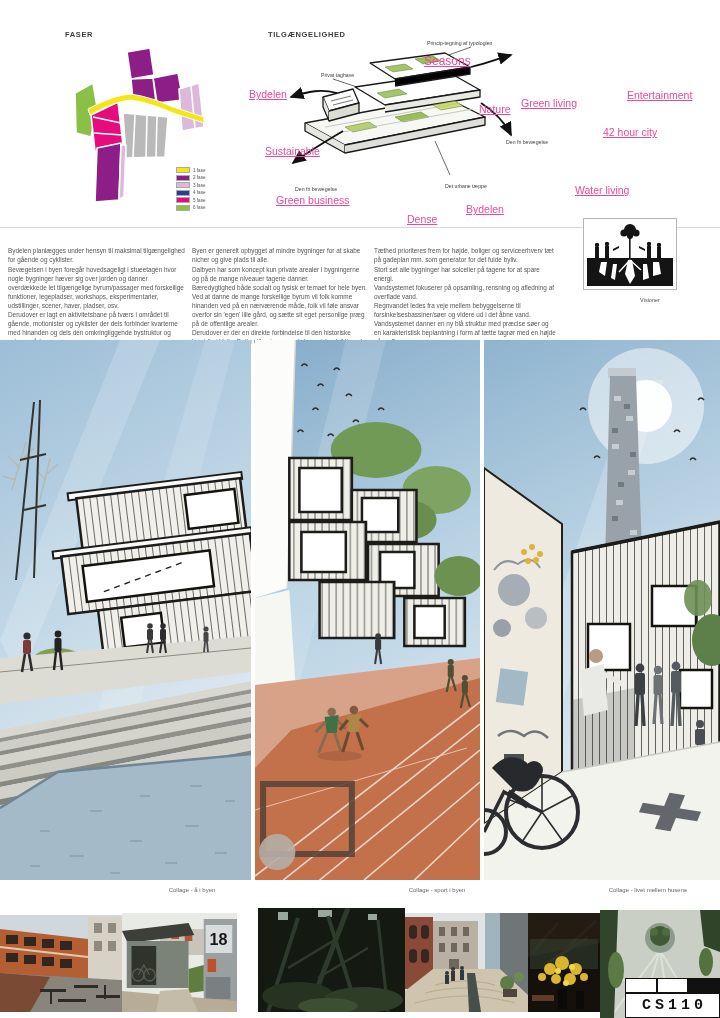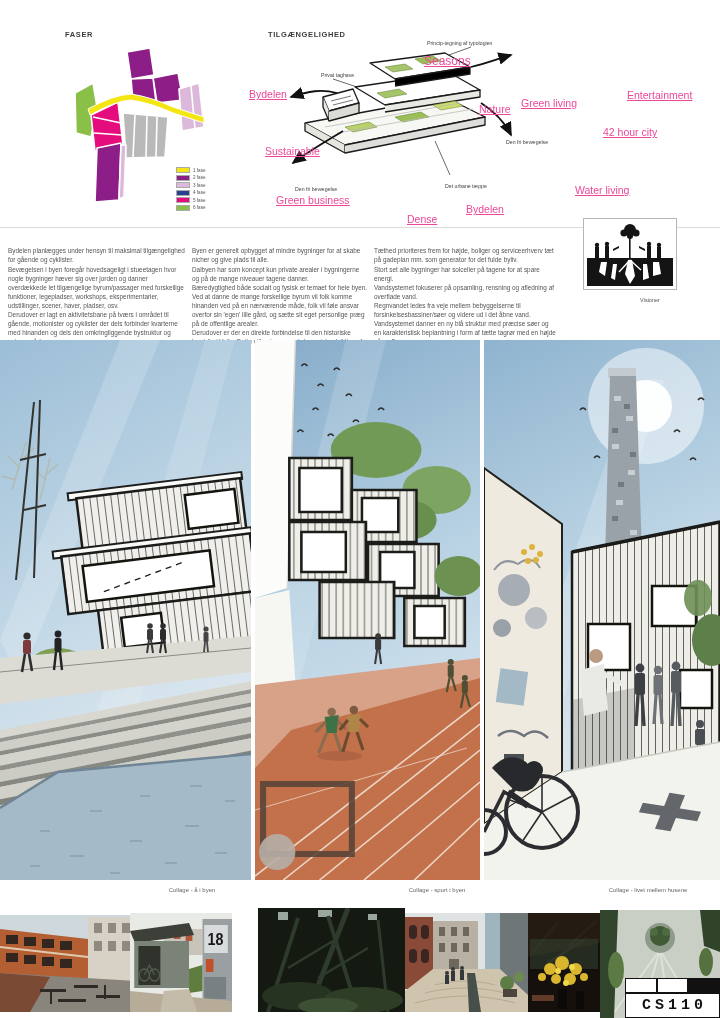--- a/index.html
+++ b/index.html
@@ -536,21 +536,21 @@
         <rect x="40" y="74" width="26" height="3"></rect>
           <rect x="74" y="70" width="24" height="3"></rect>
         <rect x="58" y="84" width="28" height="3"></rect>
           <rect x="96" y="80" width="24" height="3"></rect>
         <rect x="104" y="70" width="2" height="14"></rect>
           <rect x="50" y="77" width="2" height="12"></rect>
       </g>
     </svg>
   </div>
 
-  <div class="photo" style="left:130px; top:913px; width:102px; height:99px;">
+  <div class="photo" style="left:122px; top:913px; width:115px; height:99px;">
     <svg viewBox="0 0 121 99" preserveAspectRatio="none">
       <rect width="121" height="99" fill="#e8eae6"></rect>
       <rect x="40" y="16" width="46" height="26" fill="#c9c4ba"></rect>
       <rect x="52" y="20" width="8" height="6" fill="#b0543a"></rect>
         <rect x="66" y="22" width="8" height="6" fill="#b0543a"></rect>
       <polygon points="0,18 70,10 76,22 6,30" fill="#3d4038"></polygon>
       <rect x="5" y="28" width="65" height="47" fill="#7b8277"></rect>
       <rect x="10" y="33" width="26" height="39" fill="#2f332c"></rect>
       <g stroke="#555d52" stroke-width="1.4" fill="none">
         <circle cx="17" cy="62" r="6"></circle>

